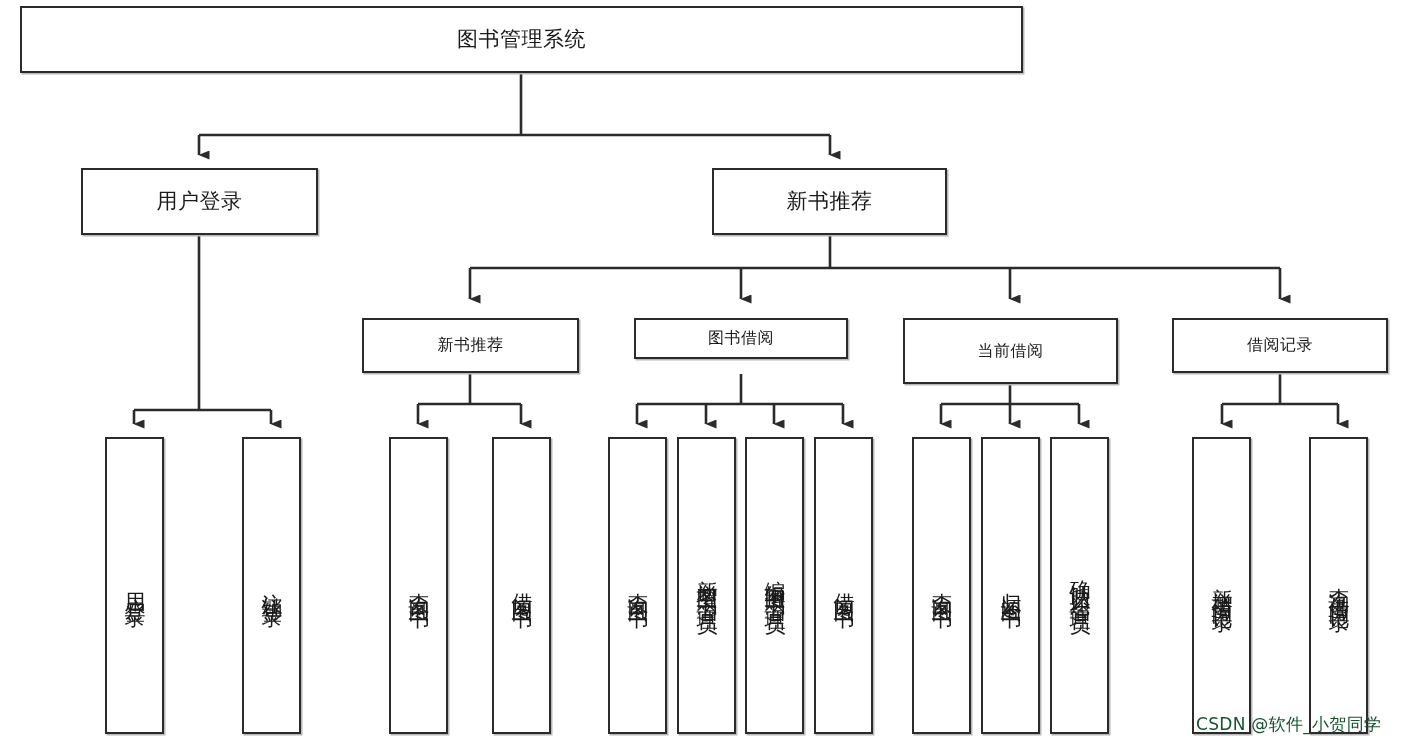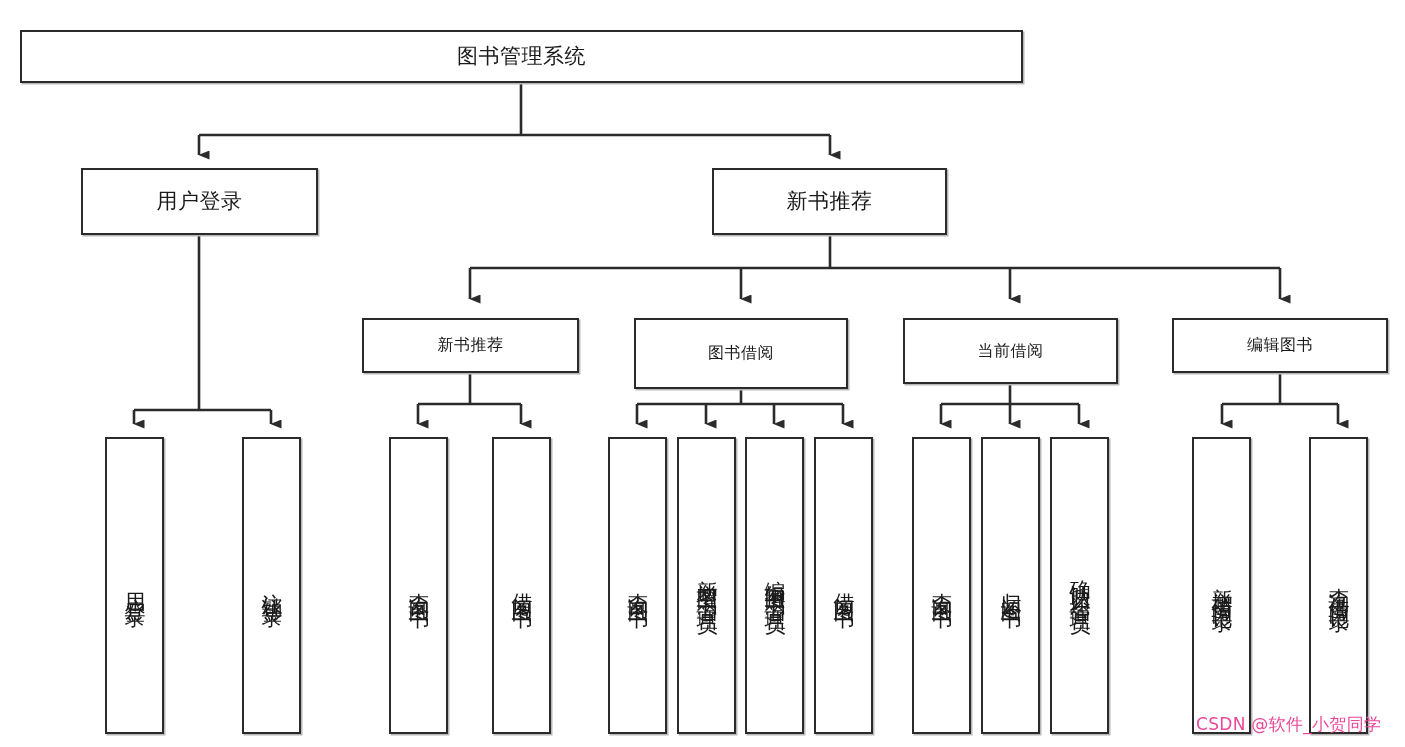--- a/index.html
+++ b/index.html
@@ -62,21 +62,21 @@
     text-orientation: upright;
     font-size: 21px;
     line-height: 1;
     letter-spacing: 5px;
     white-space: nowrap;
     max-height: 100%;
   }
   
   #watermark {
     position: absolute;
-    color: #ec4899;
+    color: #14532d;
     font-size: 17px;
     white-space: nowrap;
     z-index: 5;
     letter-spacing: 0.3px;
   }
 </style>
 </head>
 <body>
 
 <div id="diagram-canvas">
@@ -127,46 +127,46 @@
       <line x1="1010" y1="404" x2="1010" y2="424" marker-end="url(#arrowhead)"></line>
       <line x1="1079" y1="404" x2="1079" y2="424" marker-end="url(#arrowhead)"></line>
 
       <line x1="1280" y1="374" x2="1280" y2="404"></line>
       <line x1="1222" y1="404" x2="1338" y2="404"></line>
       <line x1="1222" y1="404" x2="1222" y2="424" marker-end="url(#arrowhead)"></line>
       <line x1="1338" y1="404" x2="1338" y2="424" marker-end="url(#arrowhead)"></line>
     </g>
   </svg>
 
-  <div class="node root" style="left:20px; top:30px; width:1003px; height:53px;">
+  <div class="node root" style="left:20px; top:6px; width:1003px; height:67px;">
     <span class="node-label">图书管理系统</span>
   </div>
 
   <div class="node lvl2" style="left:81px; top:168px; width:237px; height:67px;">
     <span class="node-label">用户登录</span>
   </div>
 
   <div class="node lvl2" style="left:712px; top:168px; width:235px; height:67px;">
     <span class="node-label">新书推荐</span>
   </div>
 
   <div class="node lvl3" style="left:362px; top:318px; width:217px; height:55px;">
     <span class="node-label">新书推荐</span>
   </div>
 
-  <div class="node lvl3" style="left:634px; top:318px; width:214px; height:71px;">
+  <div class="node lvl3" style="left:634px; top:318px; width:214px; height:41px;">
     <span class="node-label">图书借阅</span>
   </div>
 
   <div class="node lvl3" style="left:903px; top:318px; width:215px; height:66px;">
     <span class="node-label">当前借阅</span>
   </div>
 
   <div class="node lvl3" style="left:1172px; top:318px; width:216px; height:55px;">
-    <span class="node-label">编辑图书</span>
+    <span class="node-label">借阅记录</span>
   </div>
 
   <div class="node leaf" style="left:105px; top:437px; width:59px; height:297px;">
     <span class="node-label">用户登录</span>
   </div>
 
   <div class="node leaf" style="left:242px; top:437px; width:59px; height:297px;">
     <span class="node-label">注销登录</span>
   </div>
 

